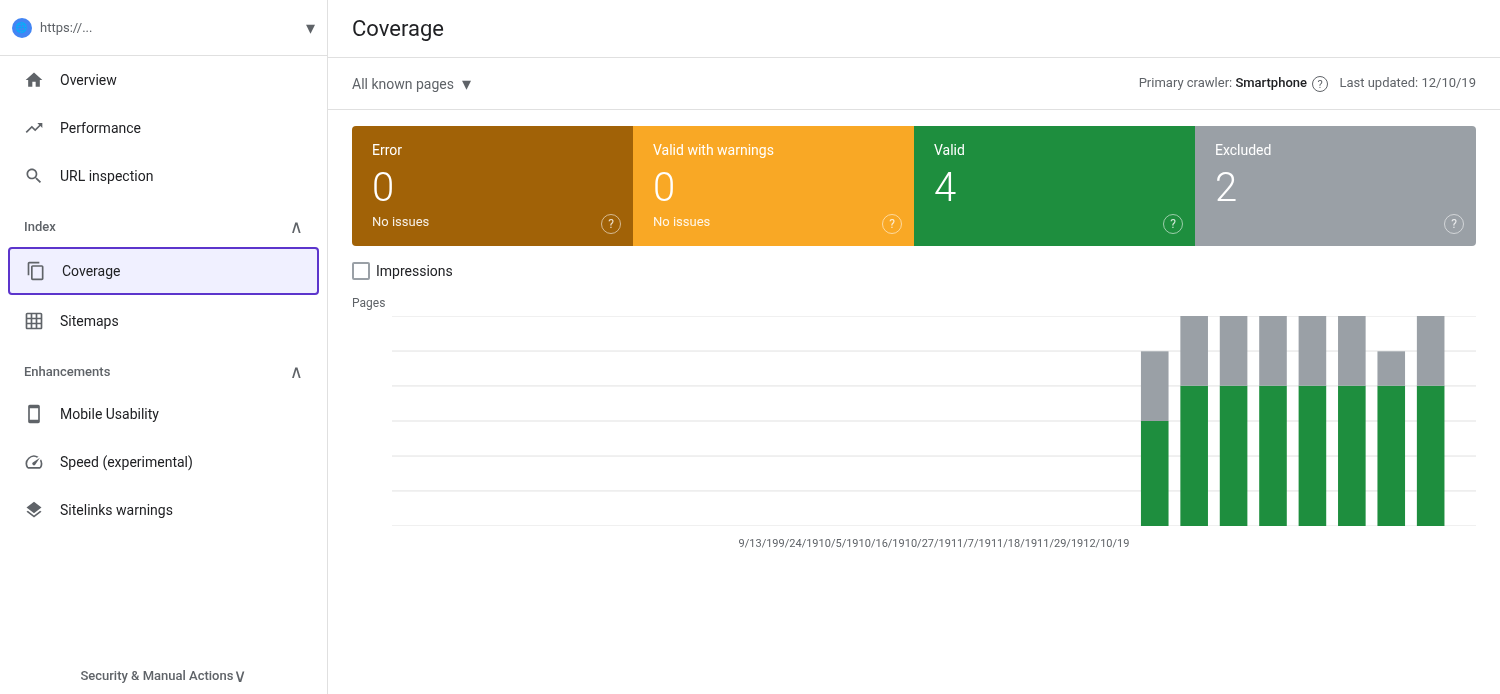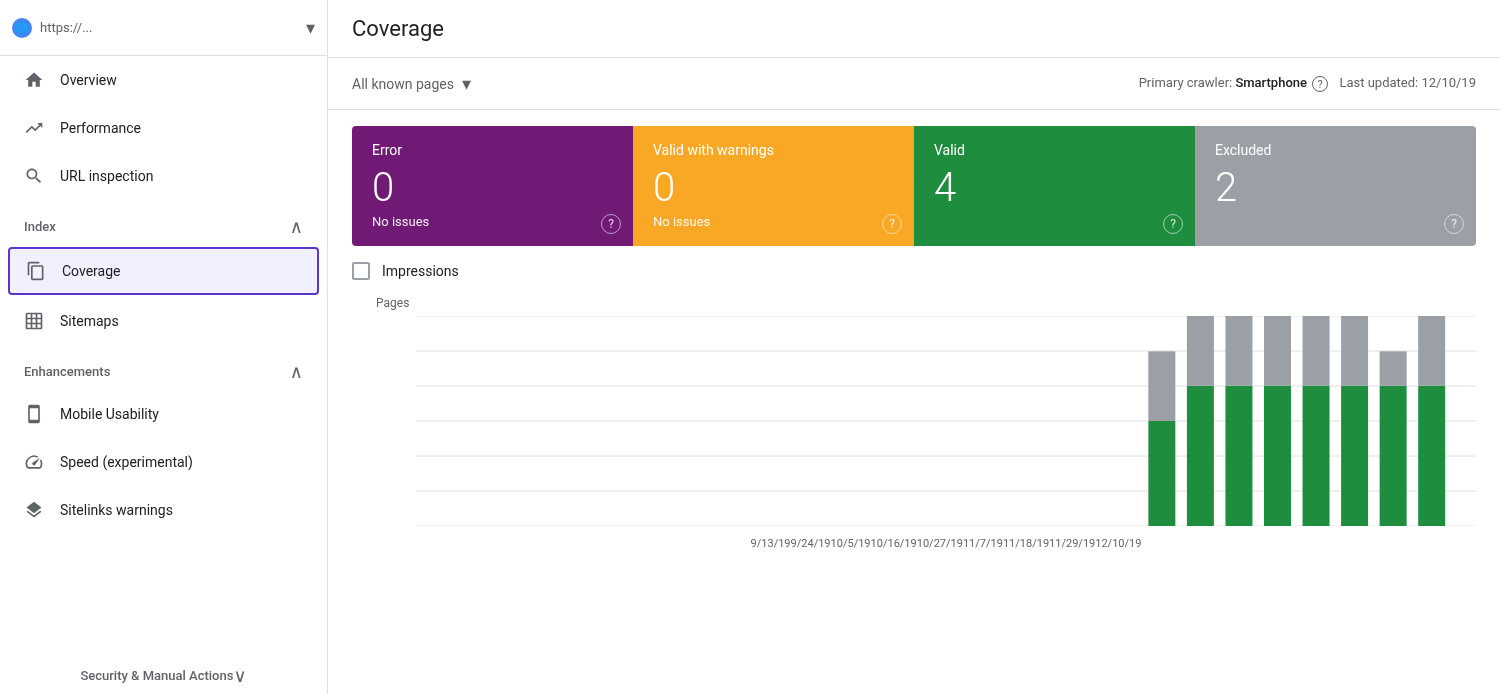--- a/index.html
+++ b/index.html
@@ -141,21 +141,21 @@
     }
 
     .status-card {
       flex: 1;
       padding: 16px 20px;
       color: #fff;
       position: relative;
       min-height: 120px;
     }
 
-    .status-card.error { background: #701a75; }
+    .status-card.error { background: #a16207; }
     .status-card.warning { background: #f9a825; }
     .status-card.valid { background: #1e8e3e; }
     .status-card.excluded { background: #9aa0a6; }
 
     .card-title { font-size: 14px; font-weight: 400; margin-bottom: 8px; }
     .card-count { font-size: 40px; font-weight: 300; line-height: 1.1; margin-bottom: 4px; }
     .card-subtitle { font-size: 13px; opacity: 0.9; }
 
     .card-help {
       position: absolute;
@@ -172,39 +172,38 @@
 
     
     .chart-section {
       margin: 16px 24px;
       flex: 1;
     }
 
     .impressions-toggle {
       display: flex;
       align-items: center;
-      gap: 12px;
+      gap: 6px;
       margin-bottom: 16px;
     }
 
     .checkbox {
       width: 18px;
       height: 18px;
       border: 2px solid #9aa0a6;
       border-radius: 2px;
       display: flex; align-items: center; justify-content: center;
       cursor: pointer;
     }
 
     .impressions-label { font-size: 14px; color: #202124; }
 
     .chart-container {
       position: relative;
       height: 260px;
-      margin-left: 24px;
     }
 
     .chart-y-label {
       font-size: 12px;
       color: #5f6368;
       position: absolute;
       left: 0;
       top: 0;
     }
 

